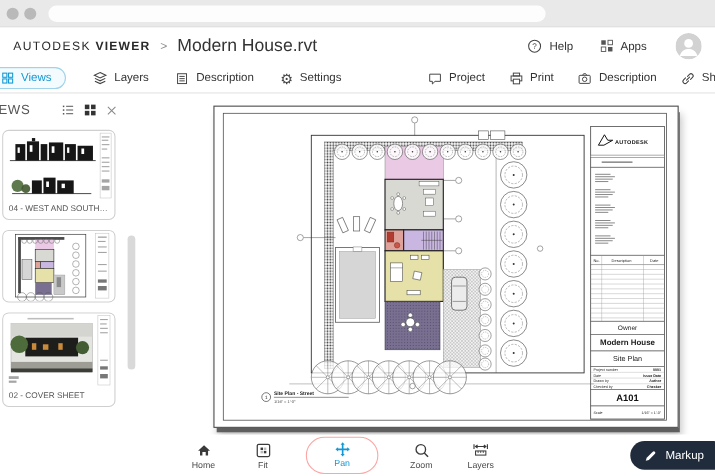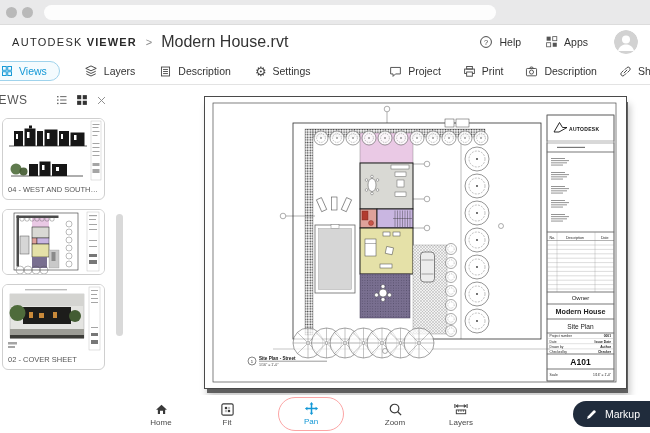--- a/index.html
+++ b/index.html
@@ -37,26 +37,26 @@
   .panel-header{display:flex;align-items:center;height:24px;padding:2px 4px 0 0;}
   .panel-title{font-size:12px;letter-spacing:.6px;color:#555;margin-left:-14px;}
   .panel-icons{margin-left:auto;display:flex;align-items:center;gap:8px;padding-right:14px;}
   .cards{padding:6px 0 0 2px;}
   .card{width:103px;border:1px solid #cfcfcf;border-radius:6px;background:#fff;margin:0 0 9px 0;
     overflow:hidden;box-sizing:border-box;}
   .card-label{font-size:7.5px;color:#555;padding:2px 5px 5px 5px;white-space:nowrap;overflow:hidden;text-overflow:ellipsis;}
   .scroll-thumb{position:absolute;right:2px;top:128px;width:7px;height:122px;border-radius:4px;background:#d9d9d9;}
   
   .canvas{position:absolute;left:125px;top:86px;right:0;bottom:38px;background:#fff;}
-  .sheet{position:absolute;left:79px;top:10px;width:421px;height:291px;background:#fff;
+  .sheet{position:absolute;left:69px;top:10px;width:421px;height:291px;background:#fff;
     border:1px solid #4a4a4a;box-shadow:2px 5px 0 -1px rgba(75,75,75,.85),3px 8px 7px rgba(0,0,0,.22);}
   
   .bottom-bar{position:absolute;left:0;bottom:0;width:650px;height:38px;background:#fff;
     display:flex;align-items:center;justify-content:center;}
-  .tools{display:flex;align-items:center;gap:36px;transform:translateX(-14px);}
+  .tools{display:flex;align-items:center;gap:24px;transform:translateX(-14px);}
   .tool{display:flex;flex-direction:column;align-items:center;gap:1px;font-size:8px;color:#4a4a4a;min-width:30px;}
   .tool .ticon{height:15px;display:flex;align-items:center;}
   .tool.active{border:1px solid #fca5a5;border-radius:17px;padding:3px 17px 4px;background:#fff;color:var(--accent);}
   .markup-btn{position:absolute;right:-12px;bottom:6px;height:26px;background:var(--markup_bg);color:#fff;
     border-radius:14px;display:flex;align-items:center;gap:7px;padding:0 22px 0 12px;font-size:10.5px;}
 </style>
 </head>
 <body>
 
 <div class="browser-bar">

